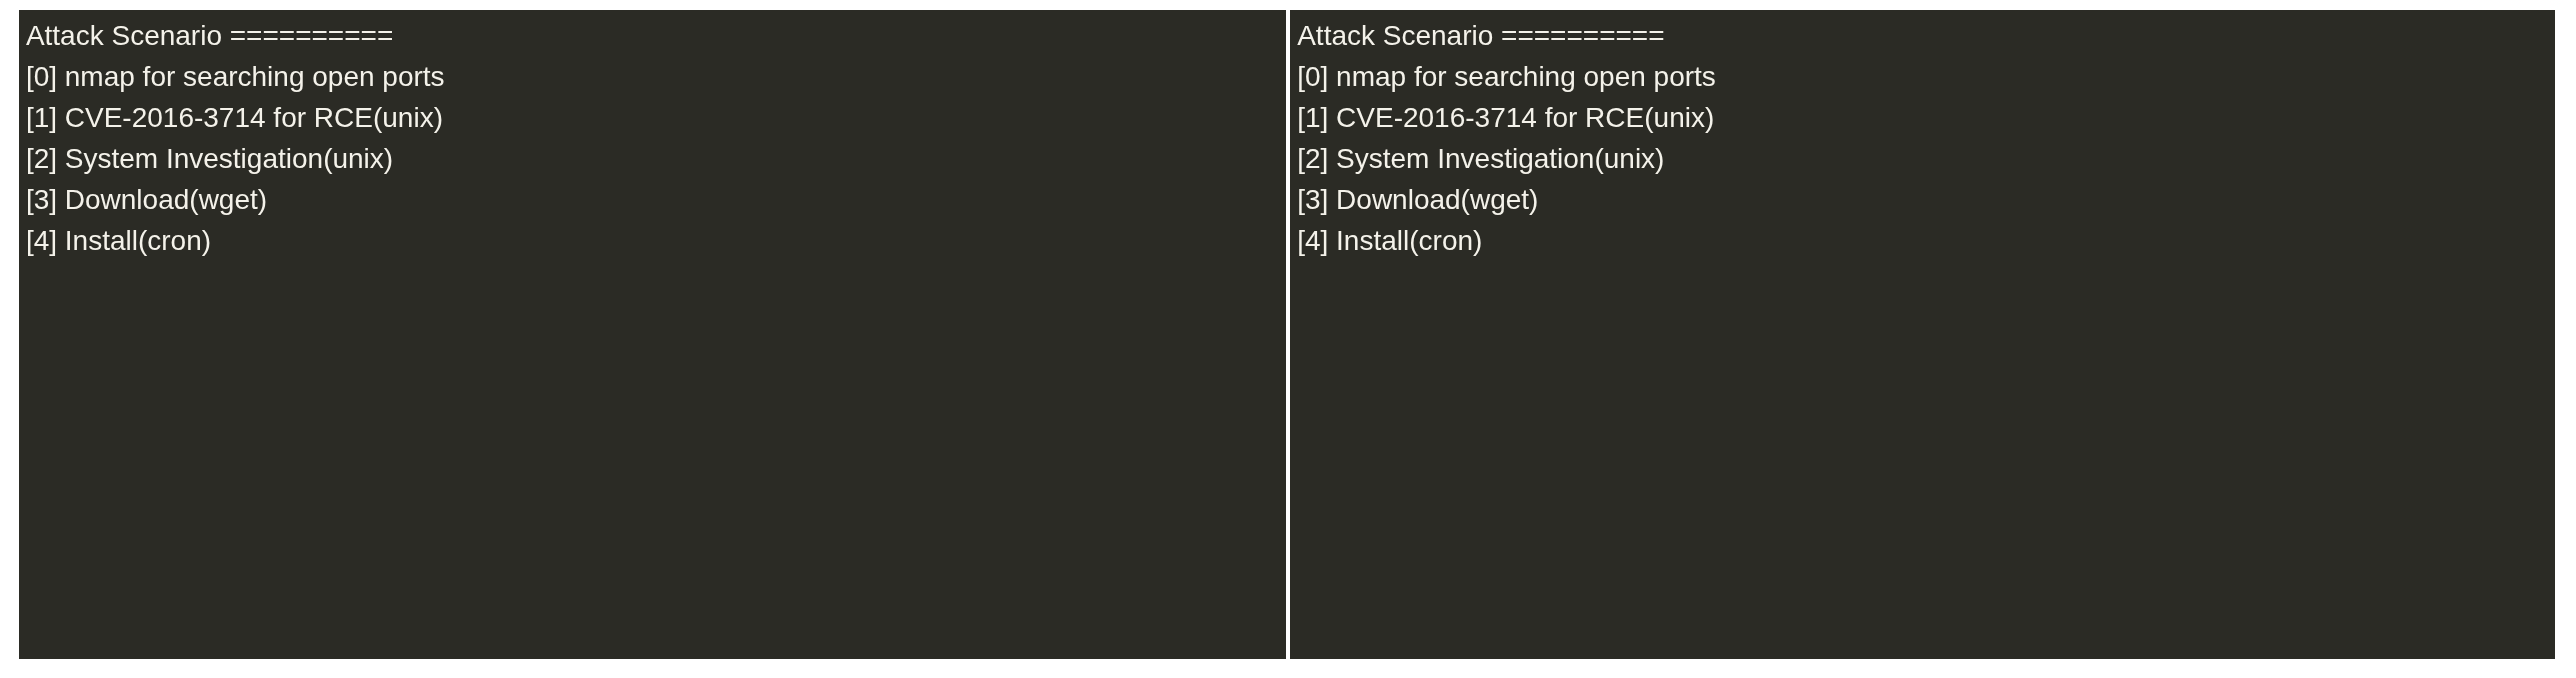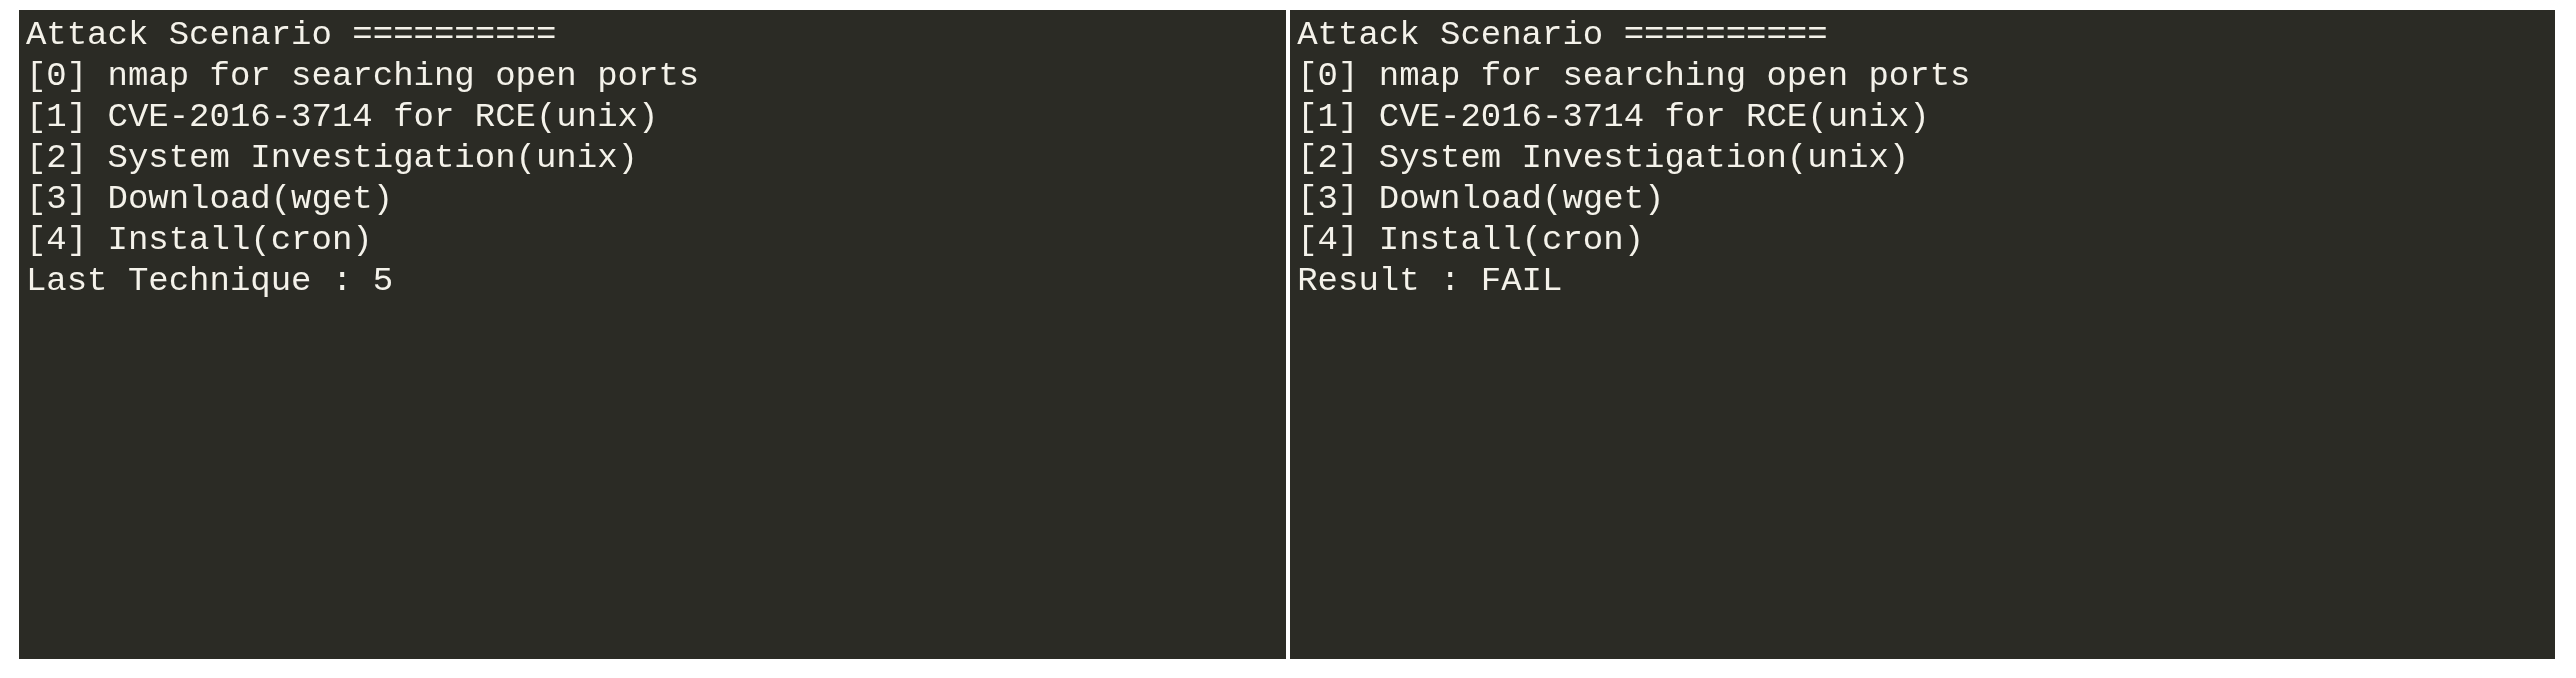--- a/index.html
+++ b/index.html
@@ -43,50 +43,48 @@
   .panel-divider {
     flex: 0 0 auto;
     width: 4.3px;
     height: 649px;
     background: #ffffff;
   }
 
   .term-line {
     display: block;
     white-space: pre;
-    font-family: Liberation Mono, monospace;
-    font-size: 34px;
+    font-family: Liberation Sans, sans-serif;
+    font-size: 28px;
     line-height: 41px;
     letter-spacing: 0px;
     color: #f4f2ea;
     height: 41px;
     padding-left: 1.7px;
   }
 </style>
 </head>
 <body>
 
 <div id="screen">
 
   <div class="terminal-panel" id="panel-left">
     <span class="term-line">Attack Scenario ==========</span>
     <span class="term-line">[0] nmap for searching open ports</span>
     <span class="term-line">[1] CVE-2016-3714 for RCE(unix)</span>
     <span class="term-line">[2] System Investigation(unix)</span>
     <span class="term-line">[3] Download(wget)</span>
     <span class="term-line">[4] Install(cron)</span>
-    <span class="term-line">Last Technique : 5</span>
   </div>
 
   <div class="panel-divider"></div>
 
   <div class="terminal-panel" id="panel-right">
     <span class="term-line">Attack Scenario ==========</span>
     <span class="term-line">[0] nmap for searching open ports</span>
     <span class="term-line">[1] CVE-2016-3714 for RCE(unix)</span>
     <span class="term-line">[2] System Investigation(unix)</span>
     <span class="term-line">[3] Download(wget)</span>
     <span class="term-line">[4] Install(cron)</span>
-    <span class="term-line">Result : FAIL</span>
   </div>
 
 </div>
 
 
 </body></html>

